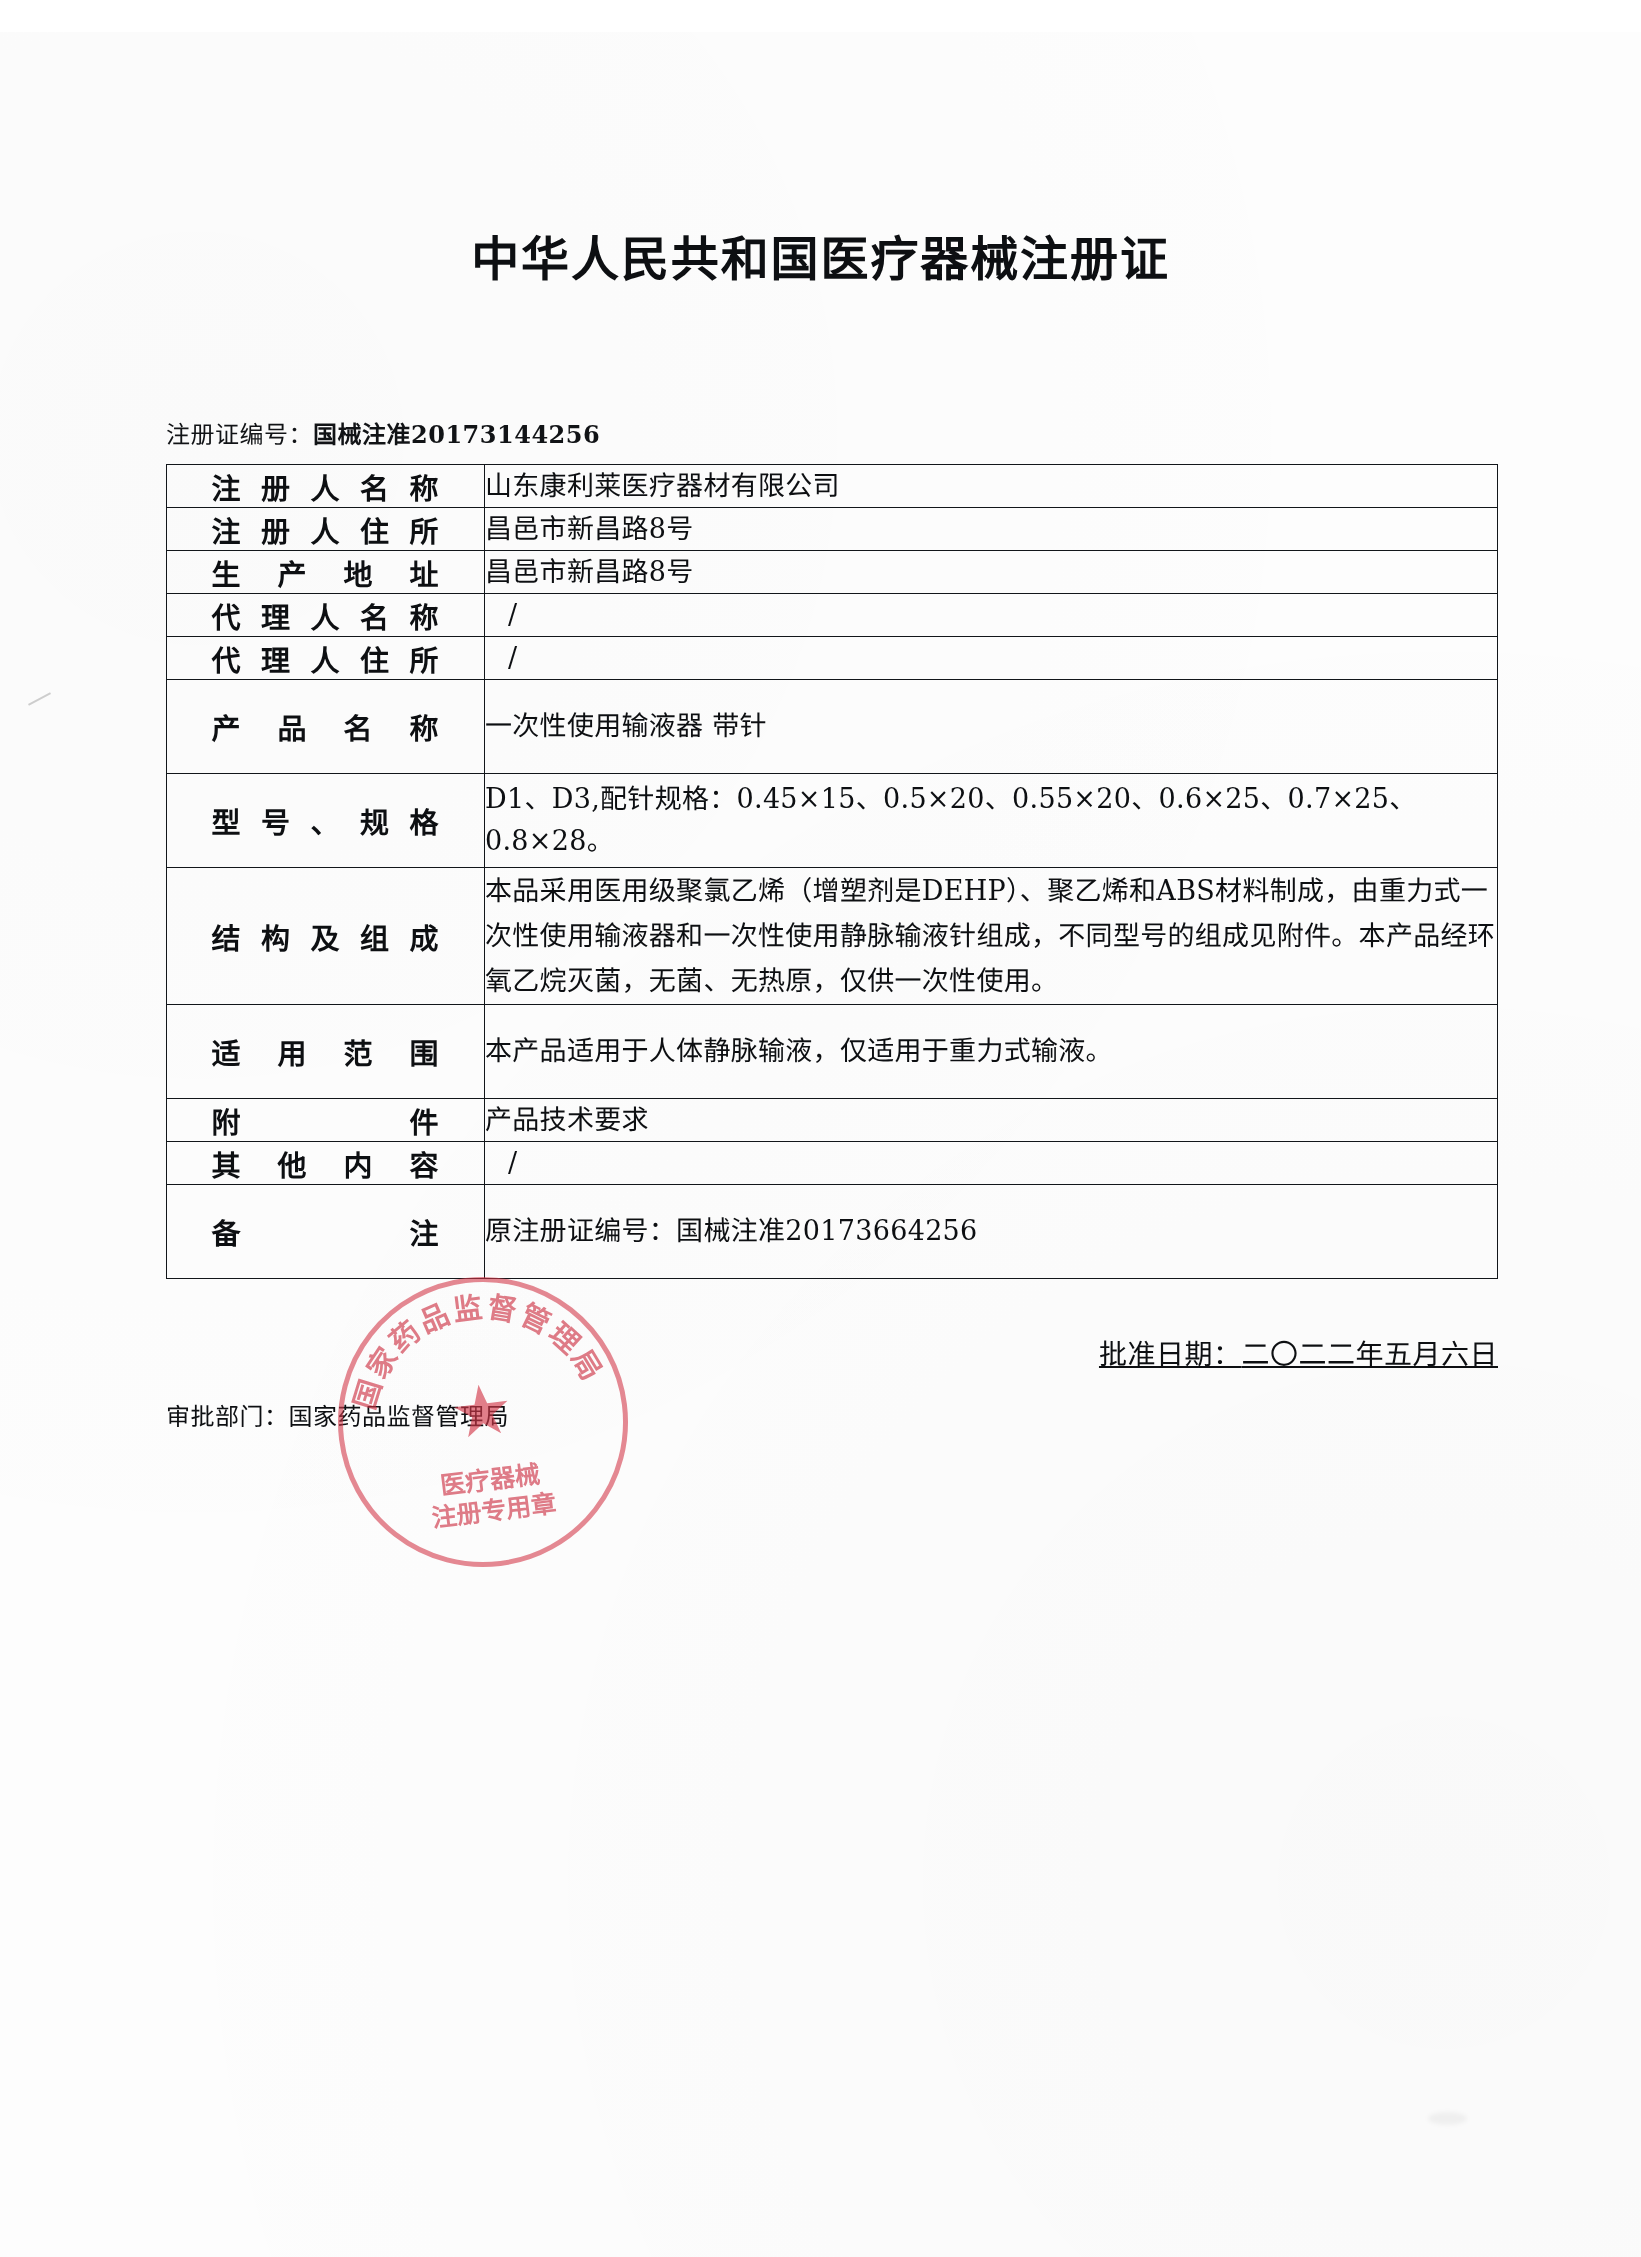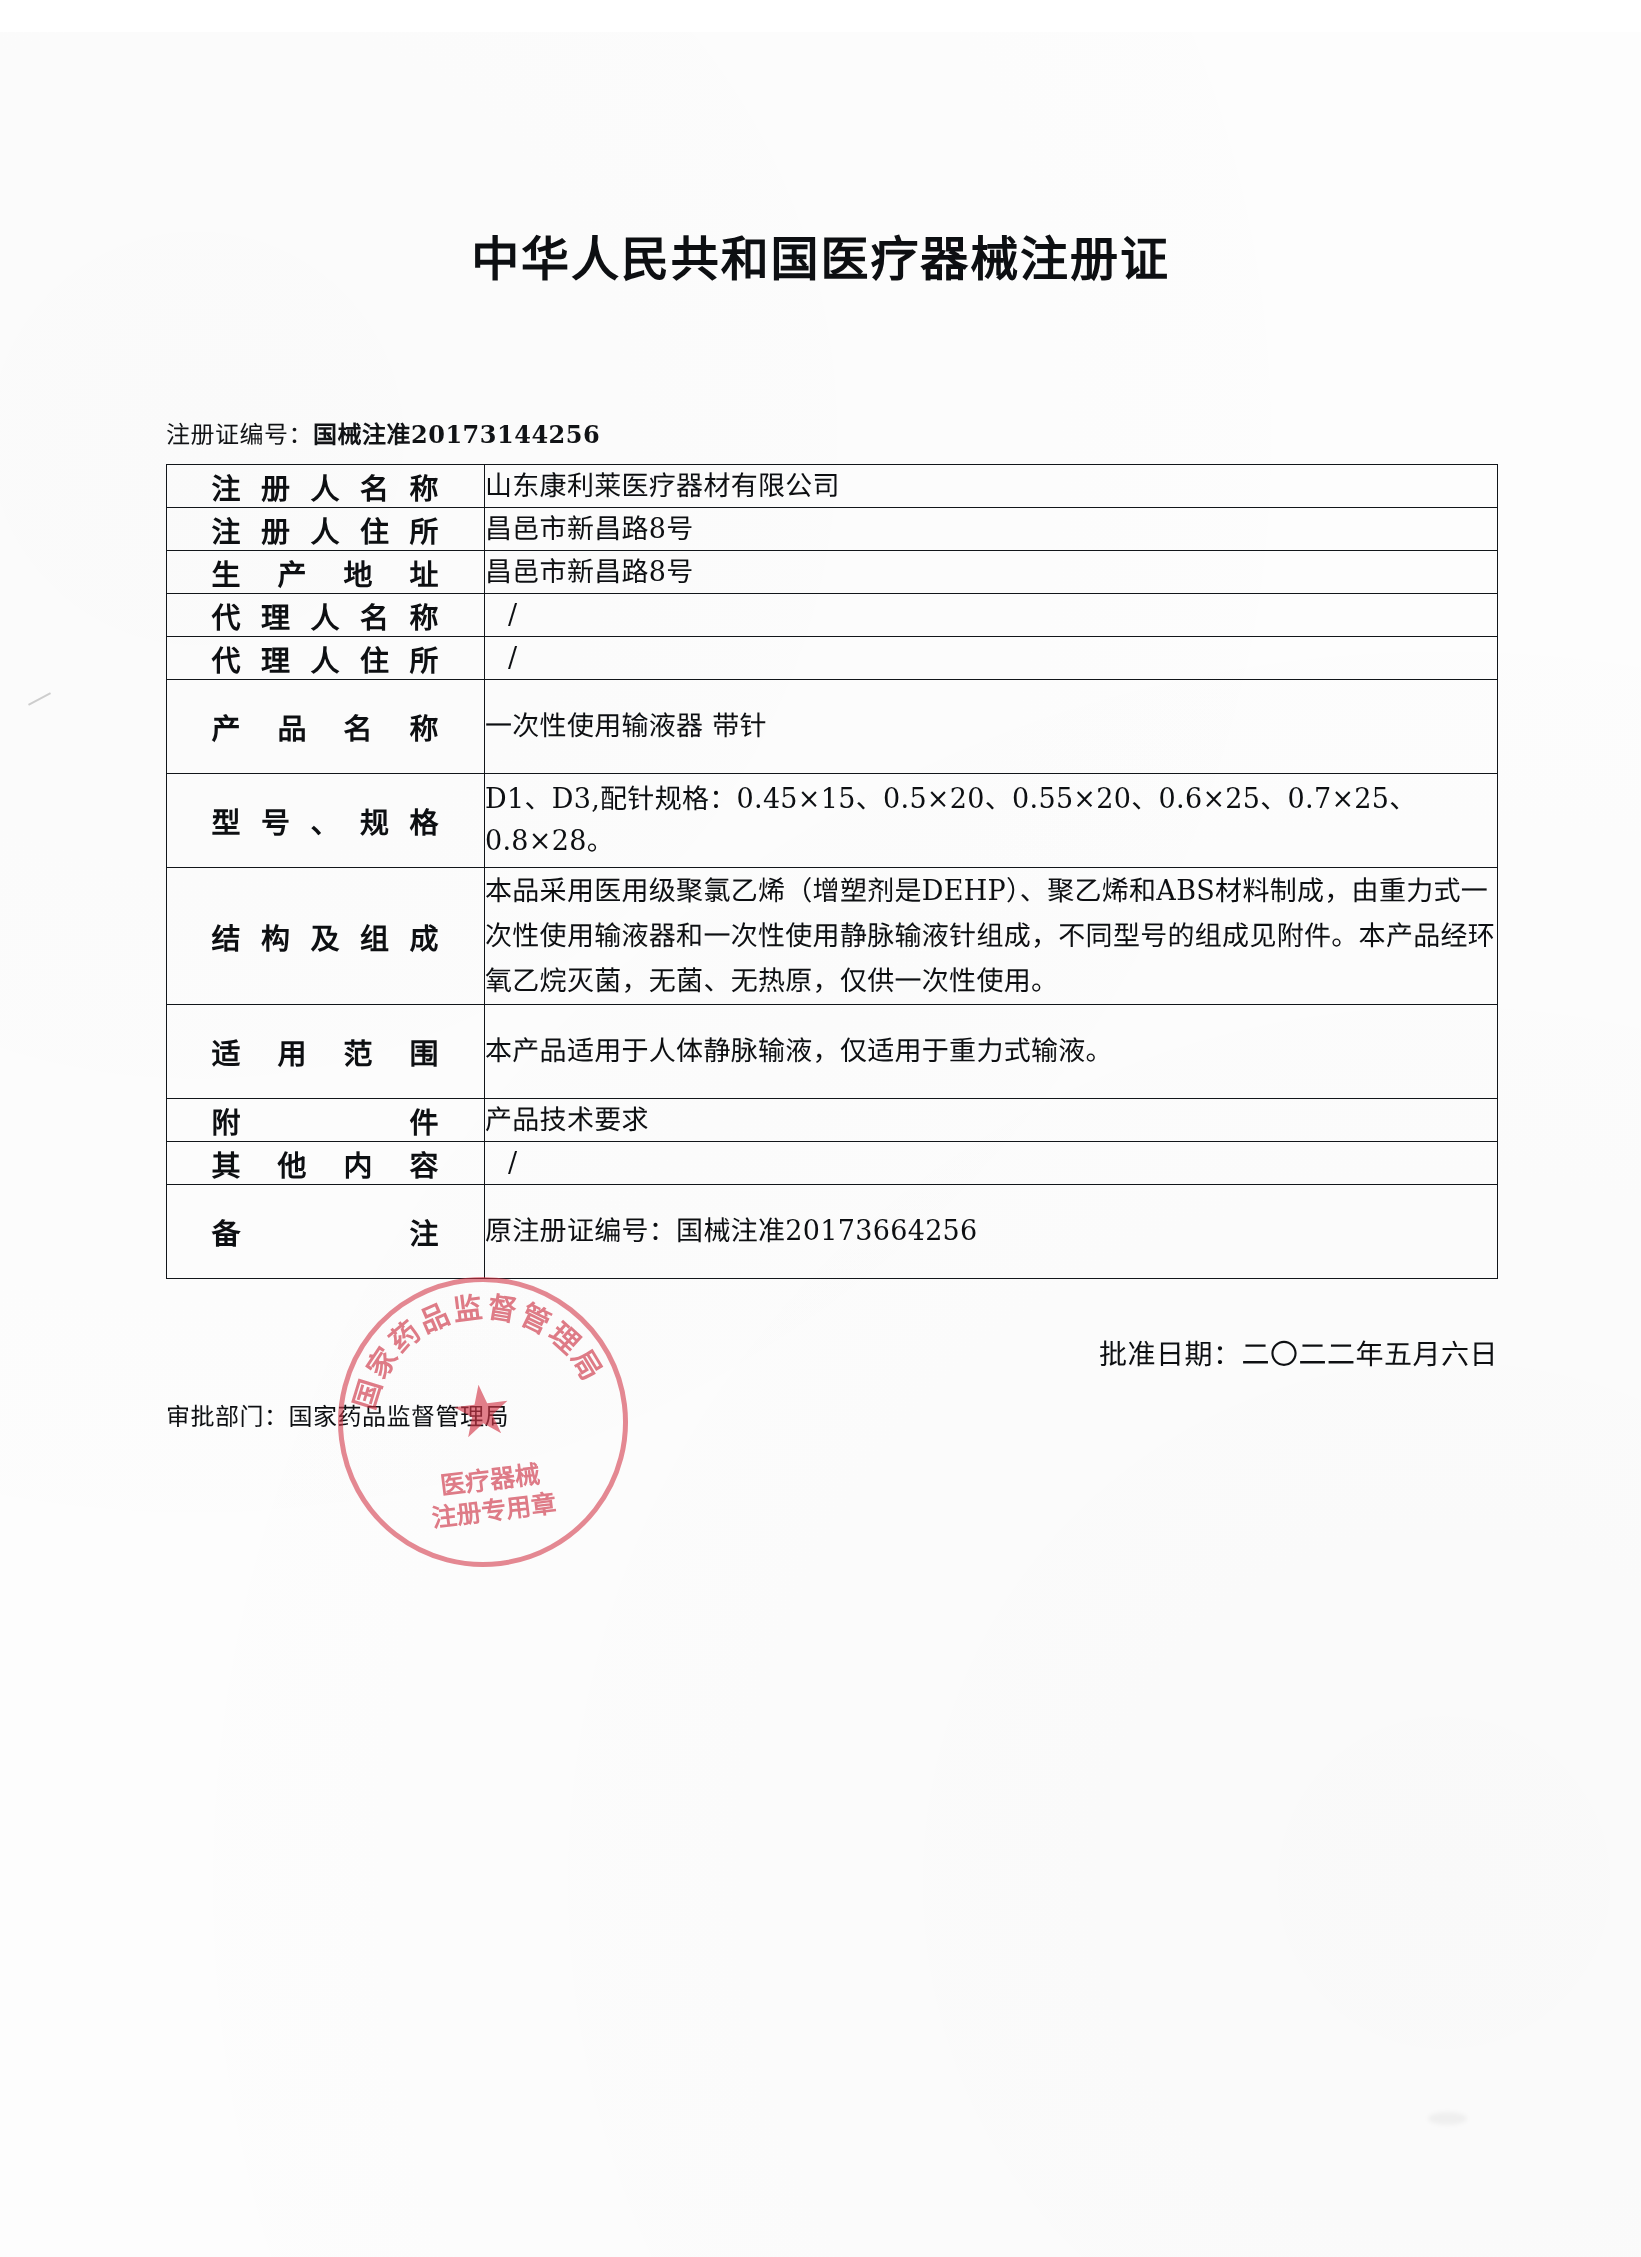--- a/index.html
+++ b/index.html
@@ -121,21 +121,21 @@
     position: absolute;
     right: 0;
     top: 11.6px;
     text-align: left;
     font-family: "DejaVu Serif", "Liberation Serif", serif;
     font-size: 28px;
     line-height: 1.85;
     color: #0d0f12;
     letter-spacing: 0.5px;
   }
-  .dates .drow { white-space: nowrap; }
+  .dates .drow { white-space: nowrap; text-decoration: underline; }
   
   .seal {
     position: absolute;
     left: 172px;
     top: -41px;
     width: 280px;
     height: 280px;
     border: 5.8px solid rgba(210, 55, 72, 0.72);
     border-radius: 50%;
     transform: rotate(-7deg);

